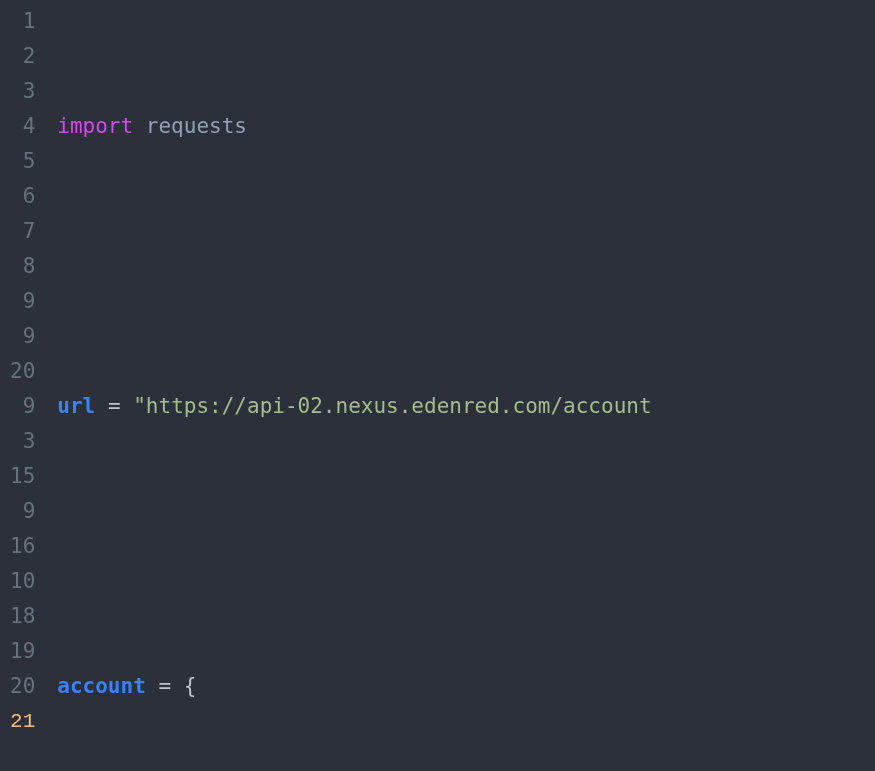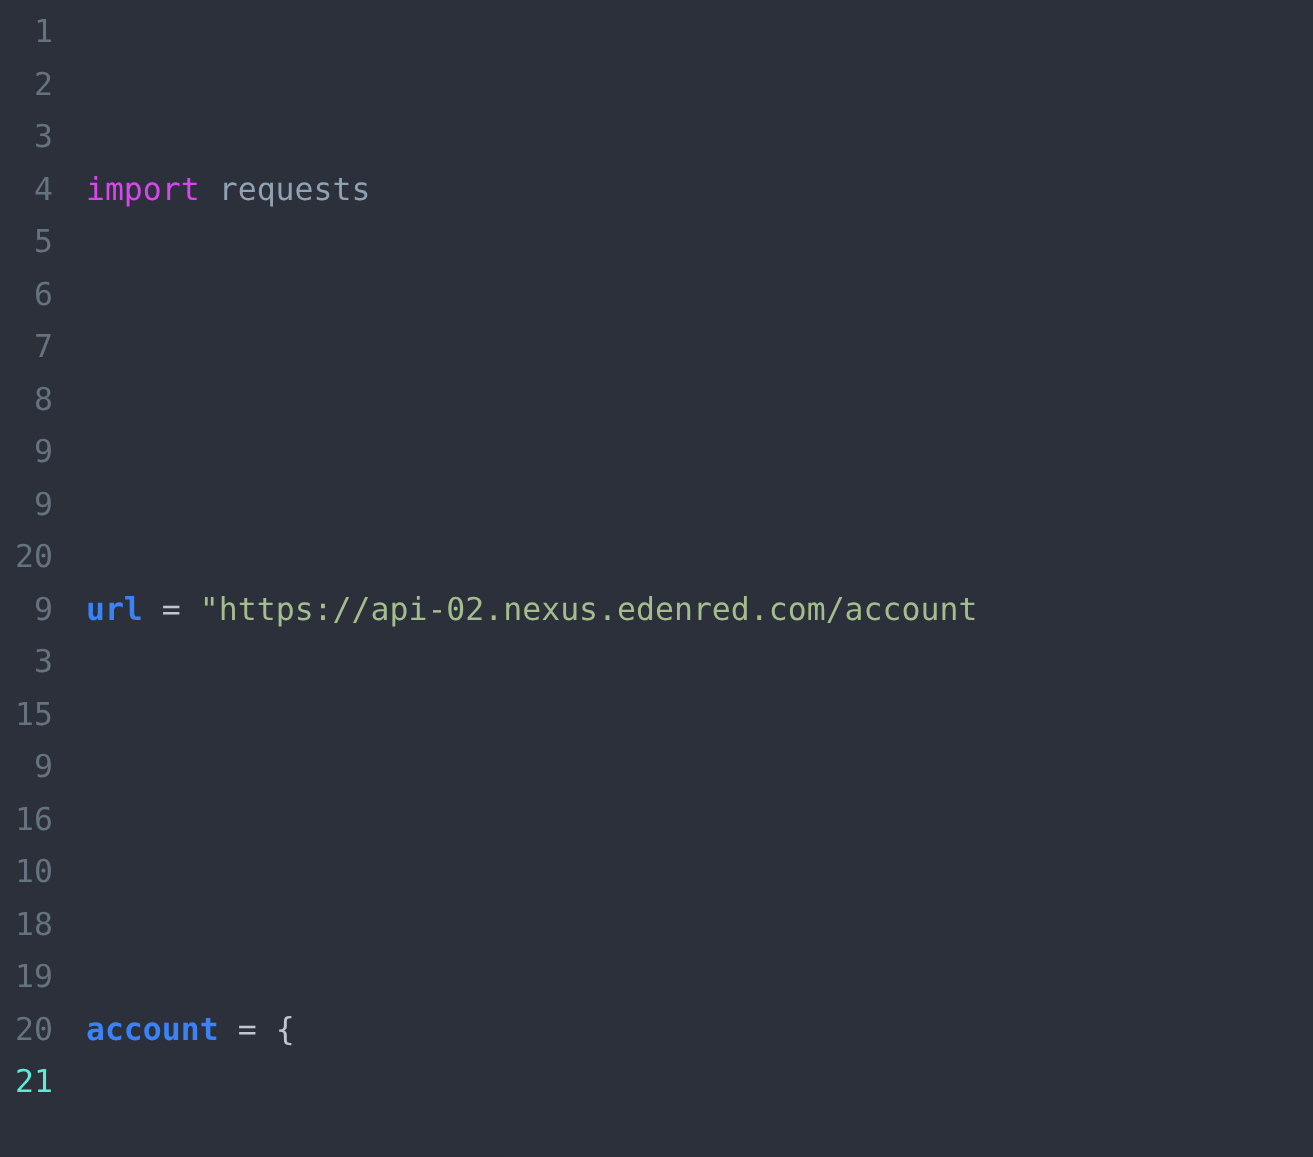--- a/index.html
+++ b/index.html
@@ -25,21 +25,22 @@
     text-align: right;
     padding: 4px 14px 0 10px;
     user-select: none;
     flex: 0 0 auto;
   }
   .gutter .ln {
     display: block;
     height: 35px;
   }
   .gutter .ln.active {
-    color: #5eead4;
+    color: #fdba74;
+    font-family: Liberation Mono, monospace;
   }
   .code {
     flex: 1 1 auto;
     padding: 4px 0 0 8px;
     white-space: pre;
     position: relative;
   }
   .line {
     height: 35px;
     position: relative;

